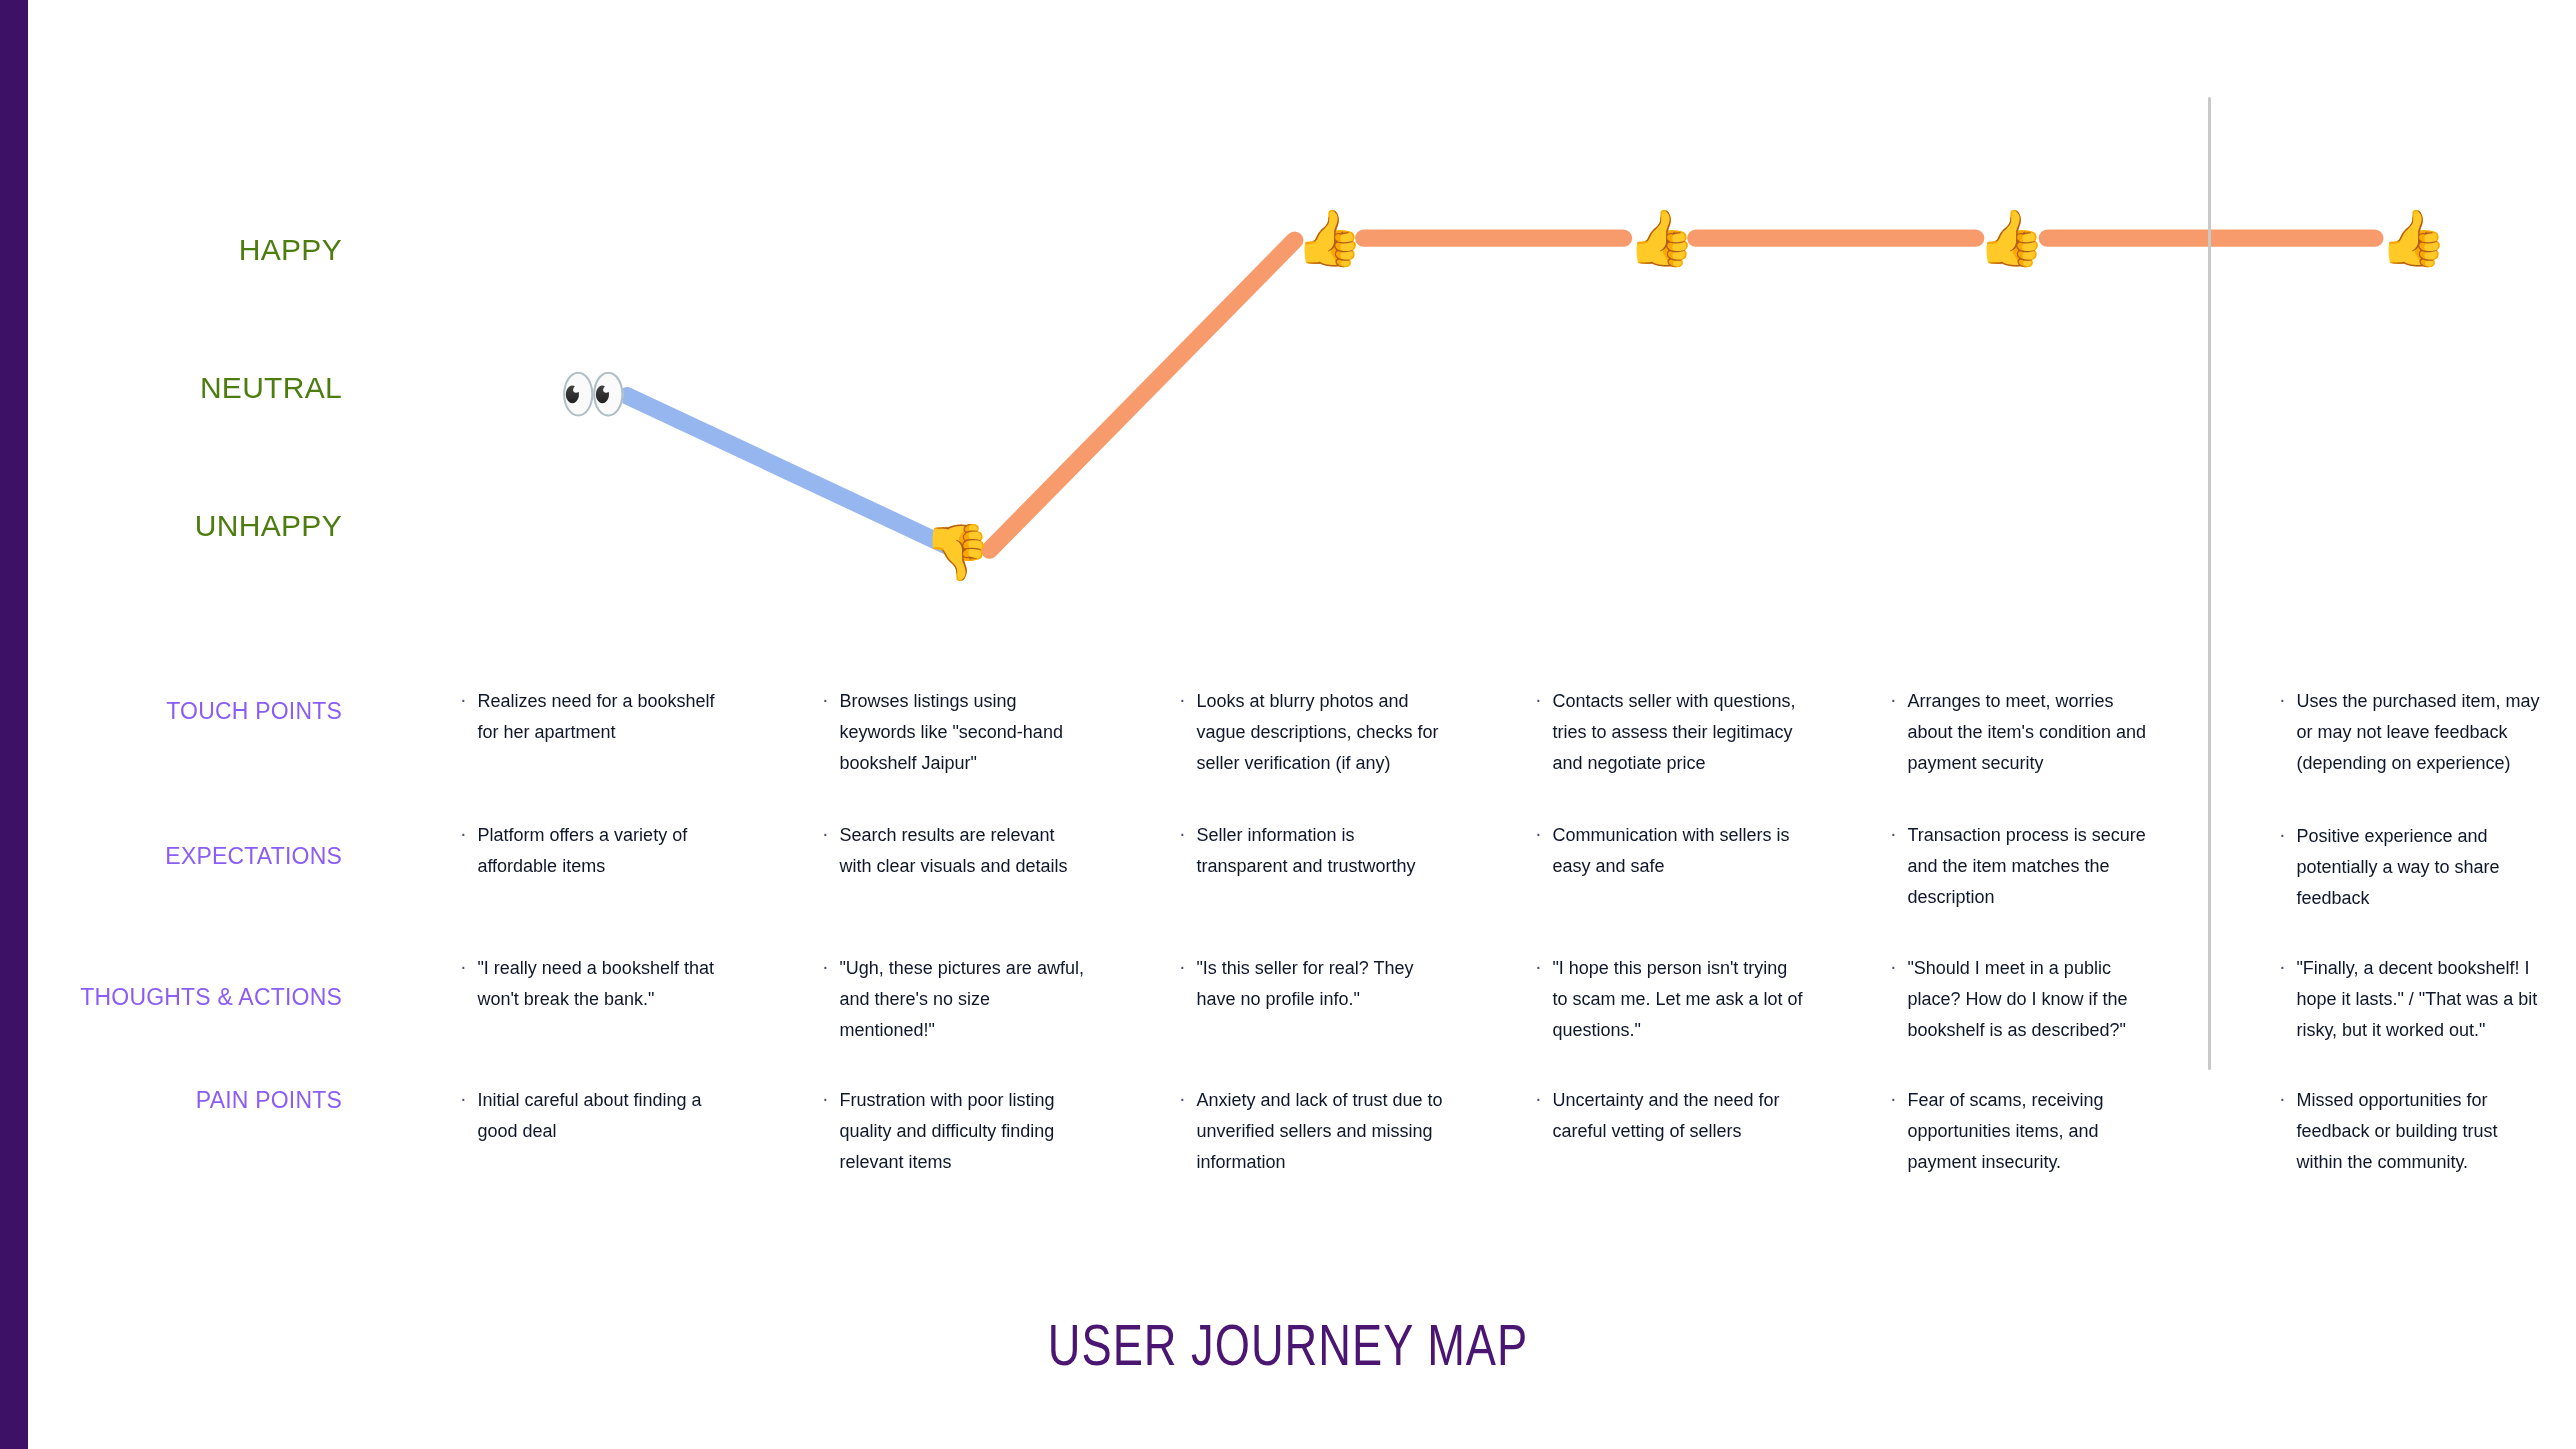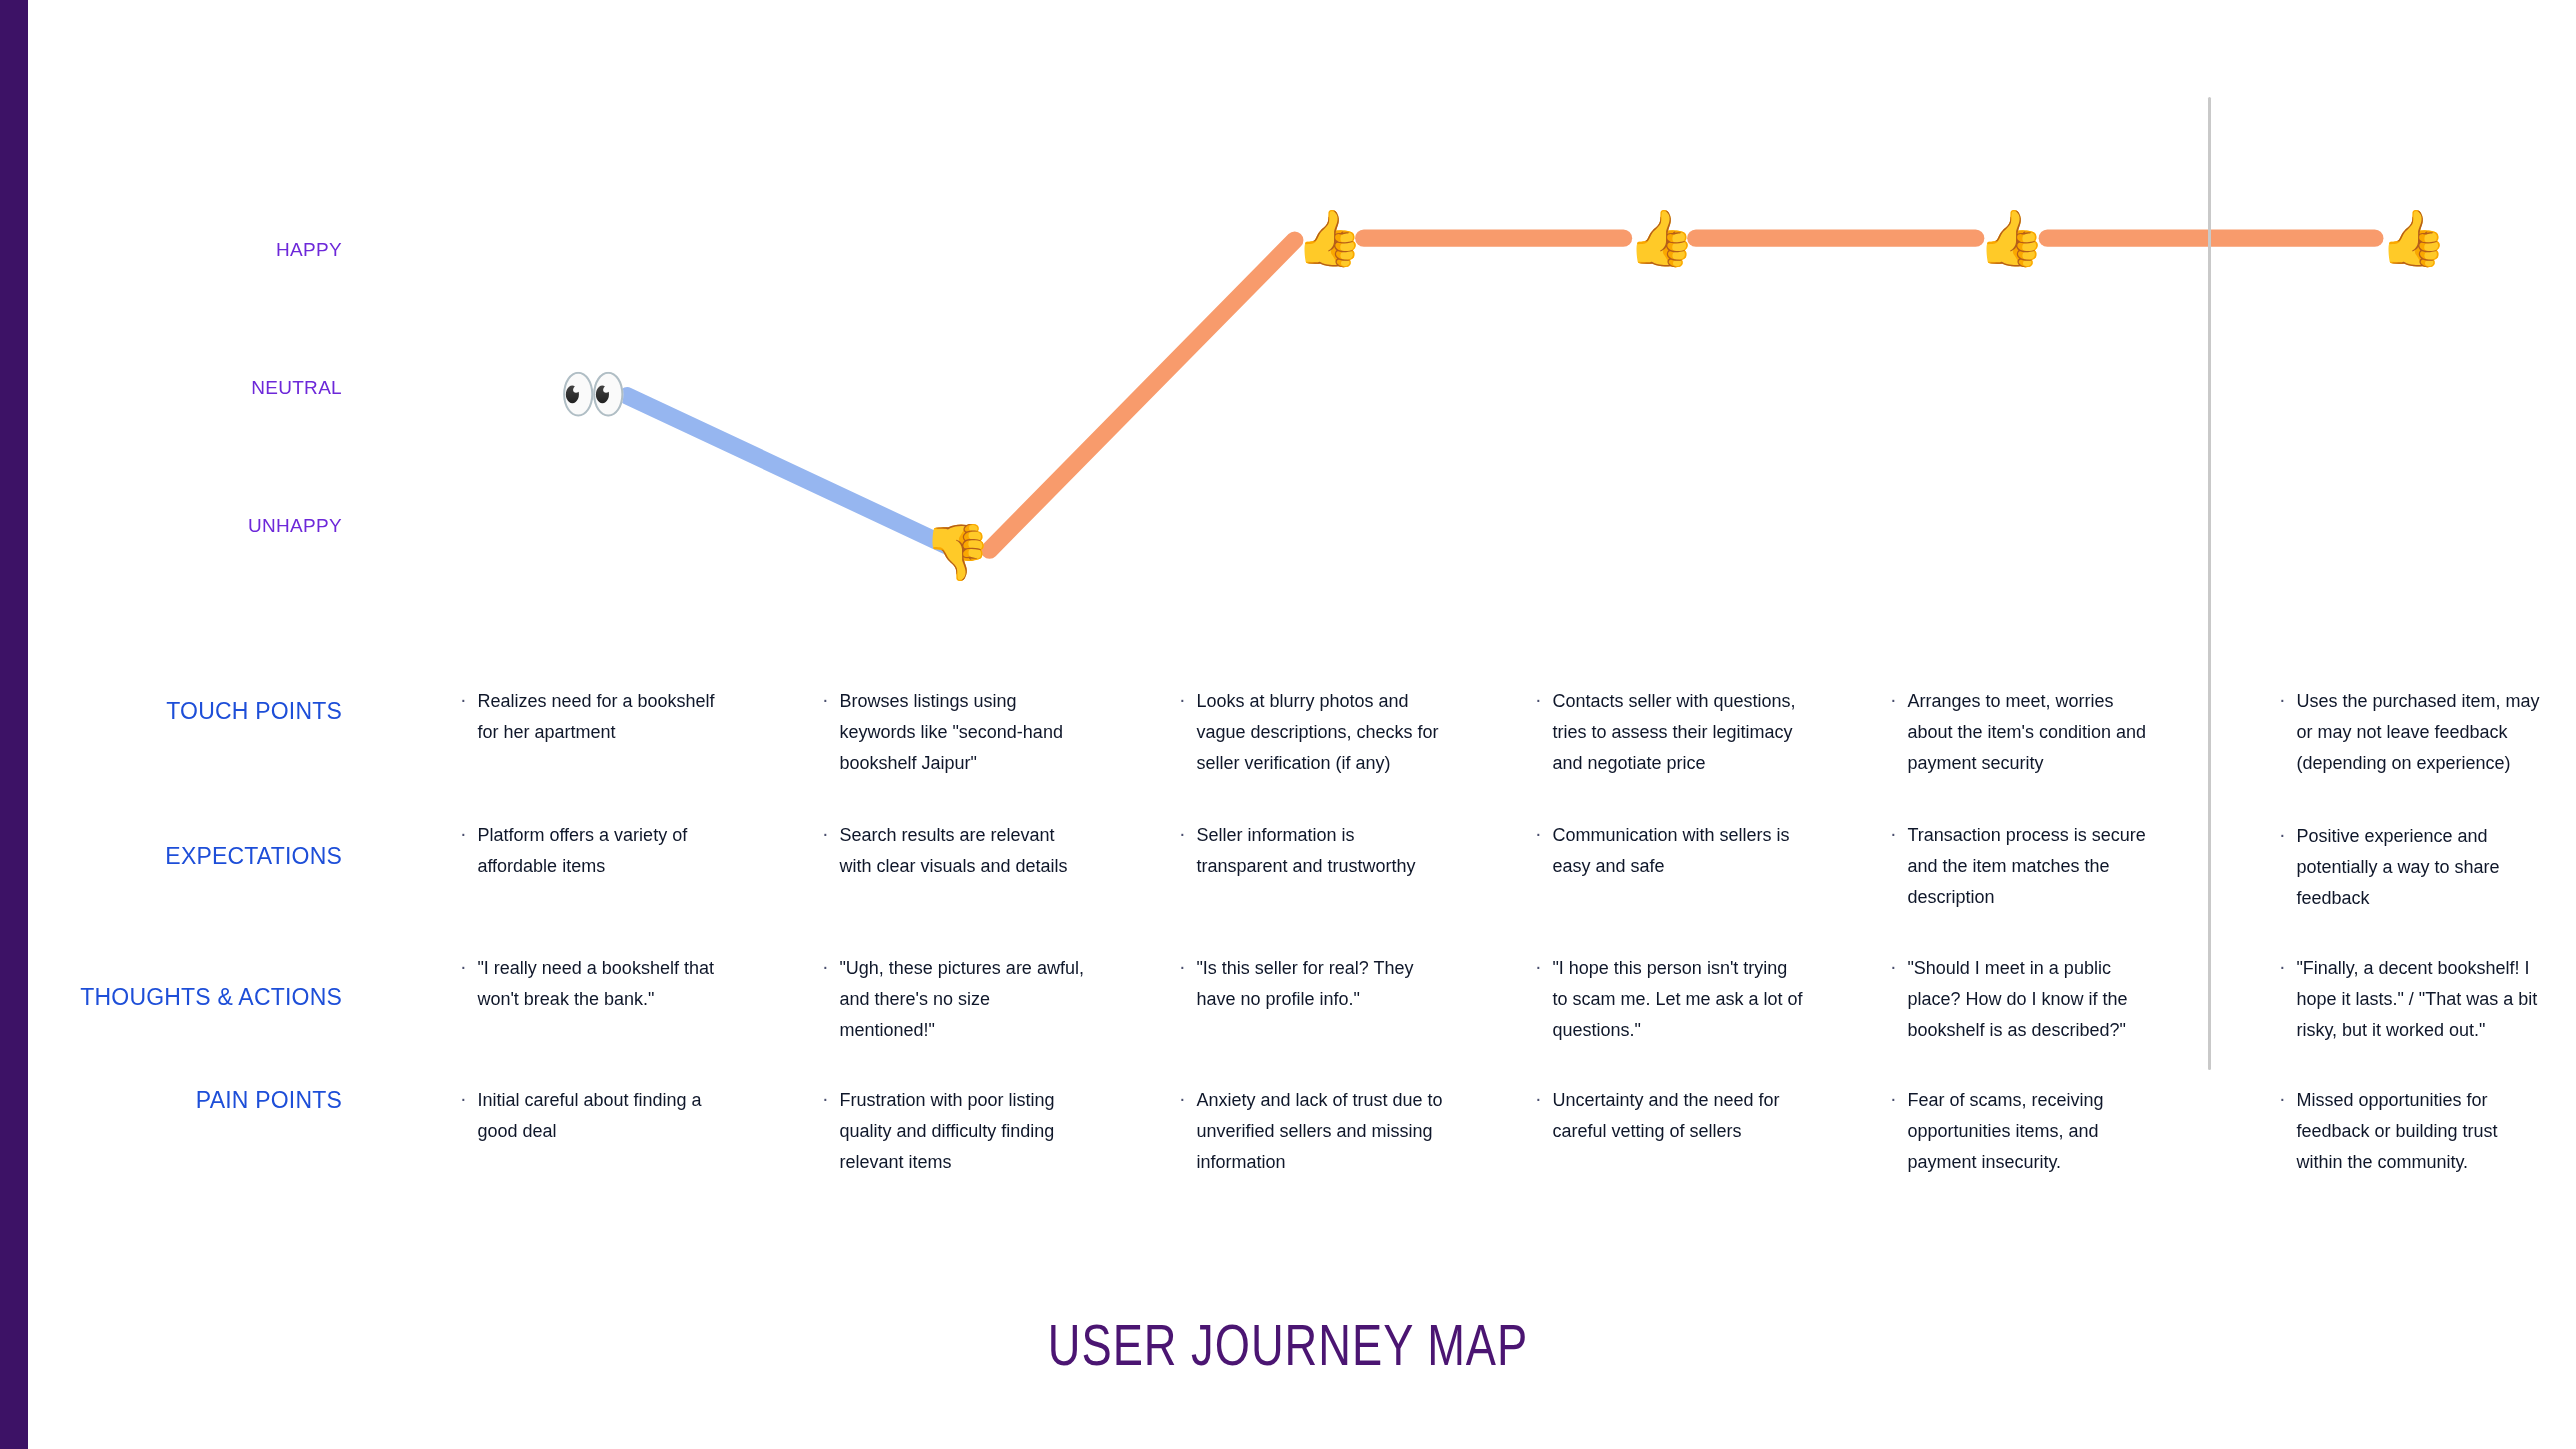--- a/index.html
+++ b/index.html
@@ -26,22 +26,22 @@
 
   
   #emotion-graph {
     position: absolute;
     left: 0; top: 0;
     width: 2576px;
     height: 644px;
   }
   .emotion-axis-label {
     position: absolute;
-    font-size: 19px;
-    color: #6d28d9;
+    font-size: 30px;
+    color: #4d7c0f;
     letter-spacing: 0.3px;
     white-space: nowrap;
     text-align: right;
     transform: translateY(-50%);
   }
   #graph-svg {
     position: absolute;
     left: 0; top: 0;
     width: 2576px;
     height: 644px;
@@ -69,21 +69,21 @@
   #matrix {
     position: absolute;
     left: 0;
     top: 644px;
     width: 2576px;
     height: 590px;
   }
   .row-label {
     position: absolute;
     font-size: 23px;
-    color: #1d4ed8;
+    color: #8b5cf6;
     white-space: nowrap;
     text-align: right;
     transform: translateY(-50%);
     letter-spacing: 0.2px;
   }
   .cell {
     position: absolute;
     display: flex;
     align-items: flex-start;
   }

